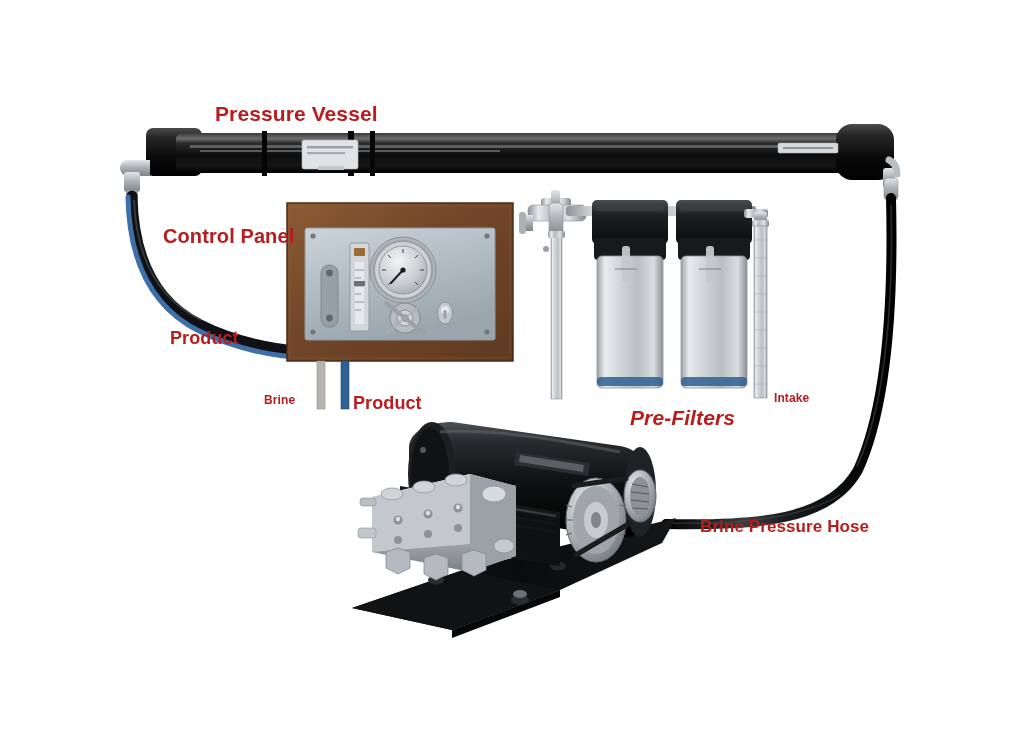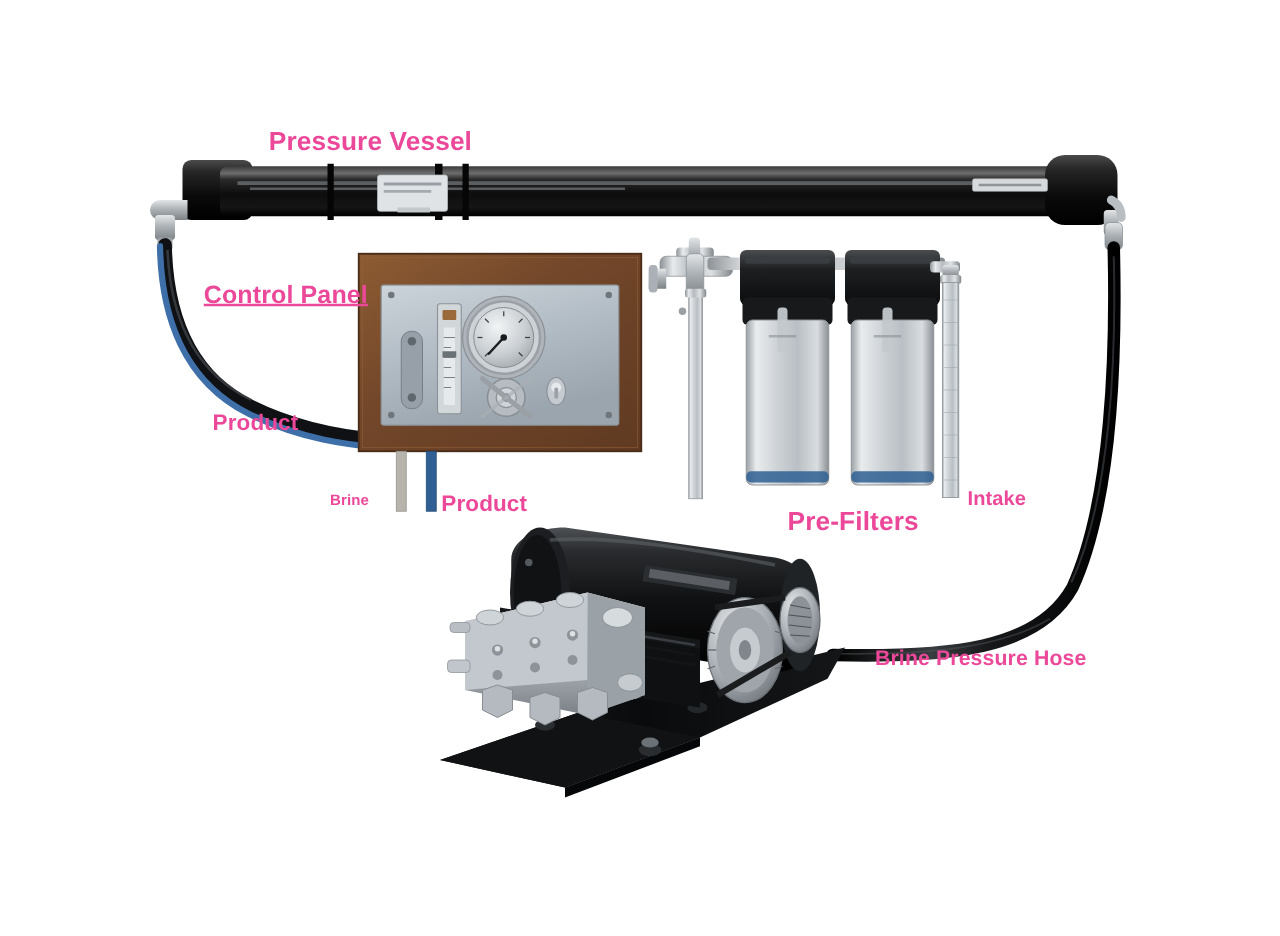--- a/index.html
+++ b/index.html
@@ -17,33 +17,33 @@
     font-family: "Liberation Sans", sans-serif;
   }
   #art {
     position: absolute;
     inset: 0;
   }
   .label {
     position: absolute;
     font-family: "Liberation Sans", sans-serif;
     font-weight: bold;
-    color: #ec4899;
+    color: #b91c1c;
     white-space: nowrap;
     letter-spacing: .1px;
     line-height: 1;
     -webkit-font-smoothing: antialiased;
   }
   .lbl-pressure-vessel { left: 215px; top: 103px; font-size: 21px; }
-  .lbl-control-panel  { left: 163px; top: 226px; font-size: 20px; text-decoration: underline; }
+  .lbl-control-panel  { left: 163px; top: 226px; font-size: 20px; }
   .lbl-product-hose   { left: 170px; top: 329px; font-size: 18px; }
   .lbl-brine          { left: 264px; top: 394px; font-size: 12px; }
   .lbl-product-tube   { left: 353px; top: 394px; font-size: 18px; }
-  .lbl-prefilters     { left: 630px; top: 407px; font-size: 21px; }
-  .lbl-intake         { left: 774px; top: 392px; font-size: 16px; text-align: center; }
+  .lbl-prefilters     { left: 630px; top: 407px; font-size: 21px; font-style: italic; }
+  .lbl-intake         { left: 774px; top: 392px; font-size: 12px; text-align: center; }
   .lbl-hp-hose        { left: 700px; top: 518px; font-size: 17px; }
   .lbl-hp-pump        { left: 580px; top: 598px; font-size: 22px; }
 </style>
 </head>
 <body>
 
 <div id="stage">
 
   <svg id="art" viewBox="0 0 1024 749" width="1024" height="749">
     <defs>

